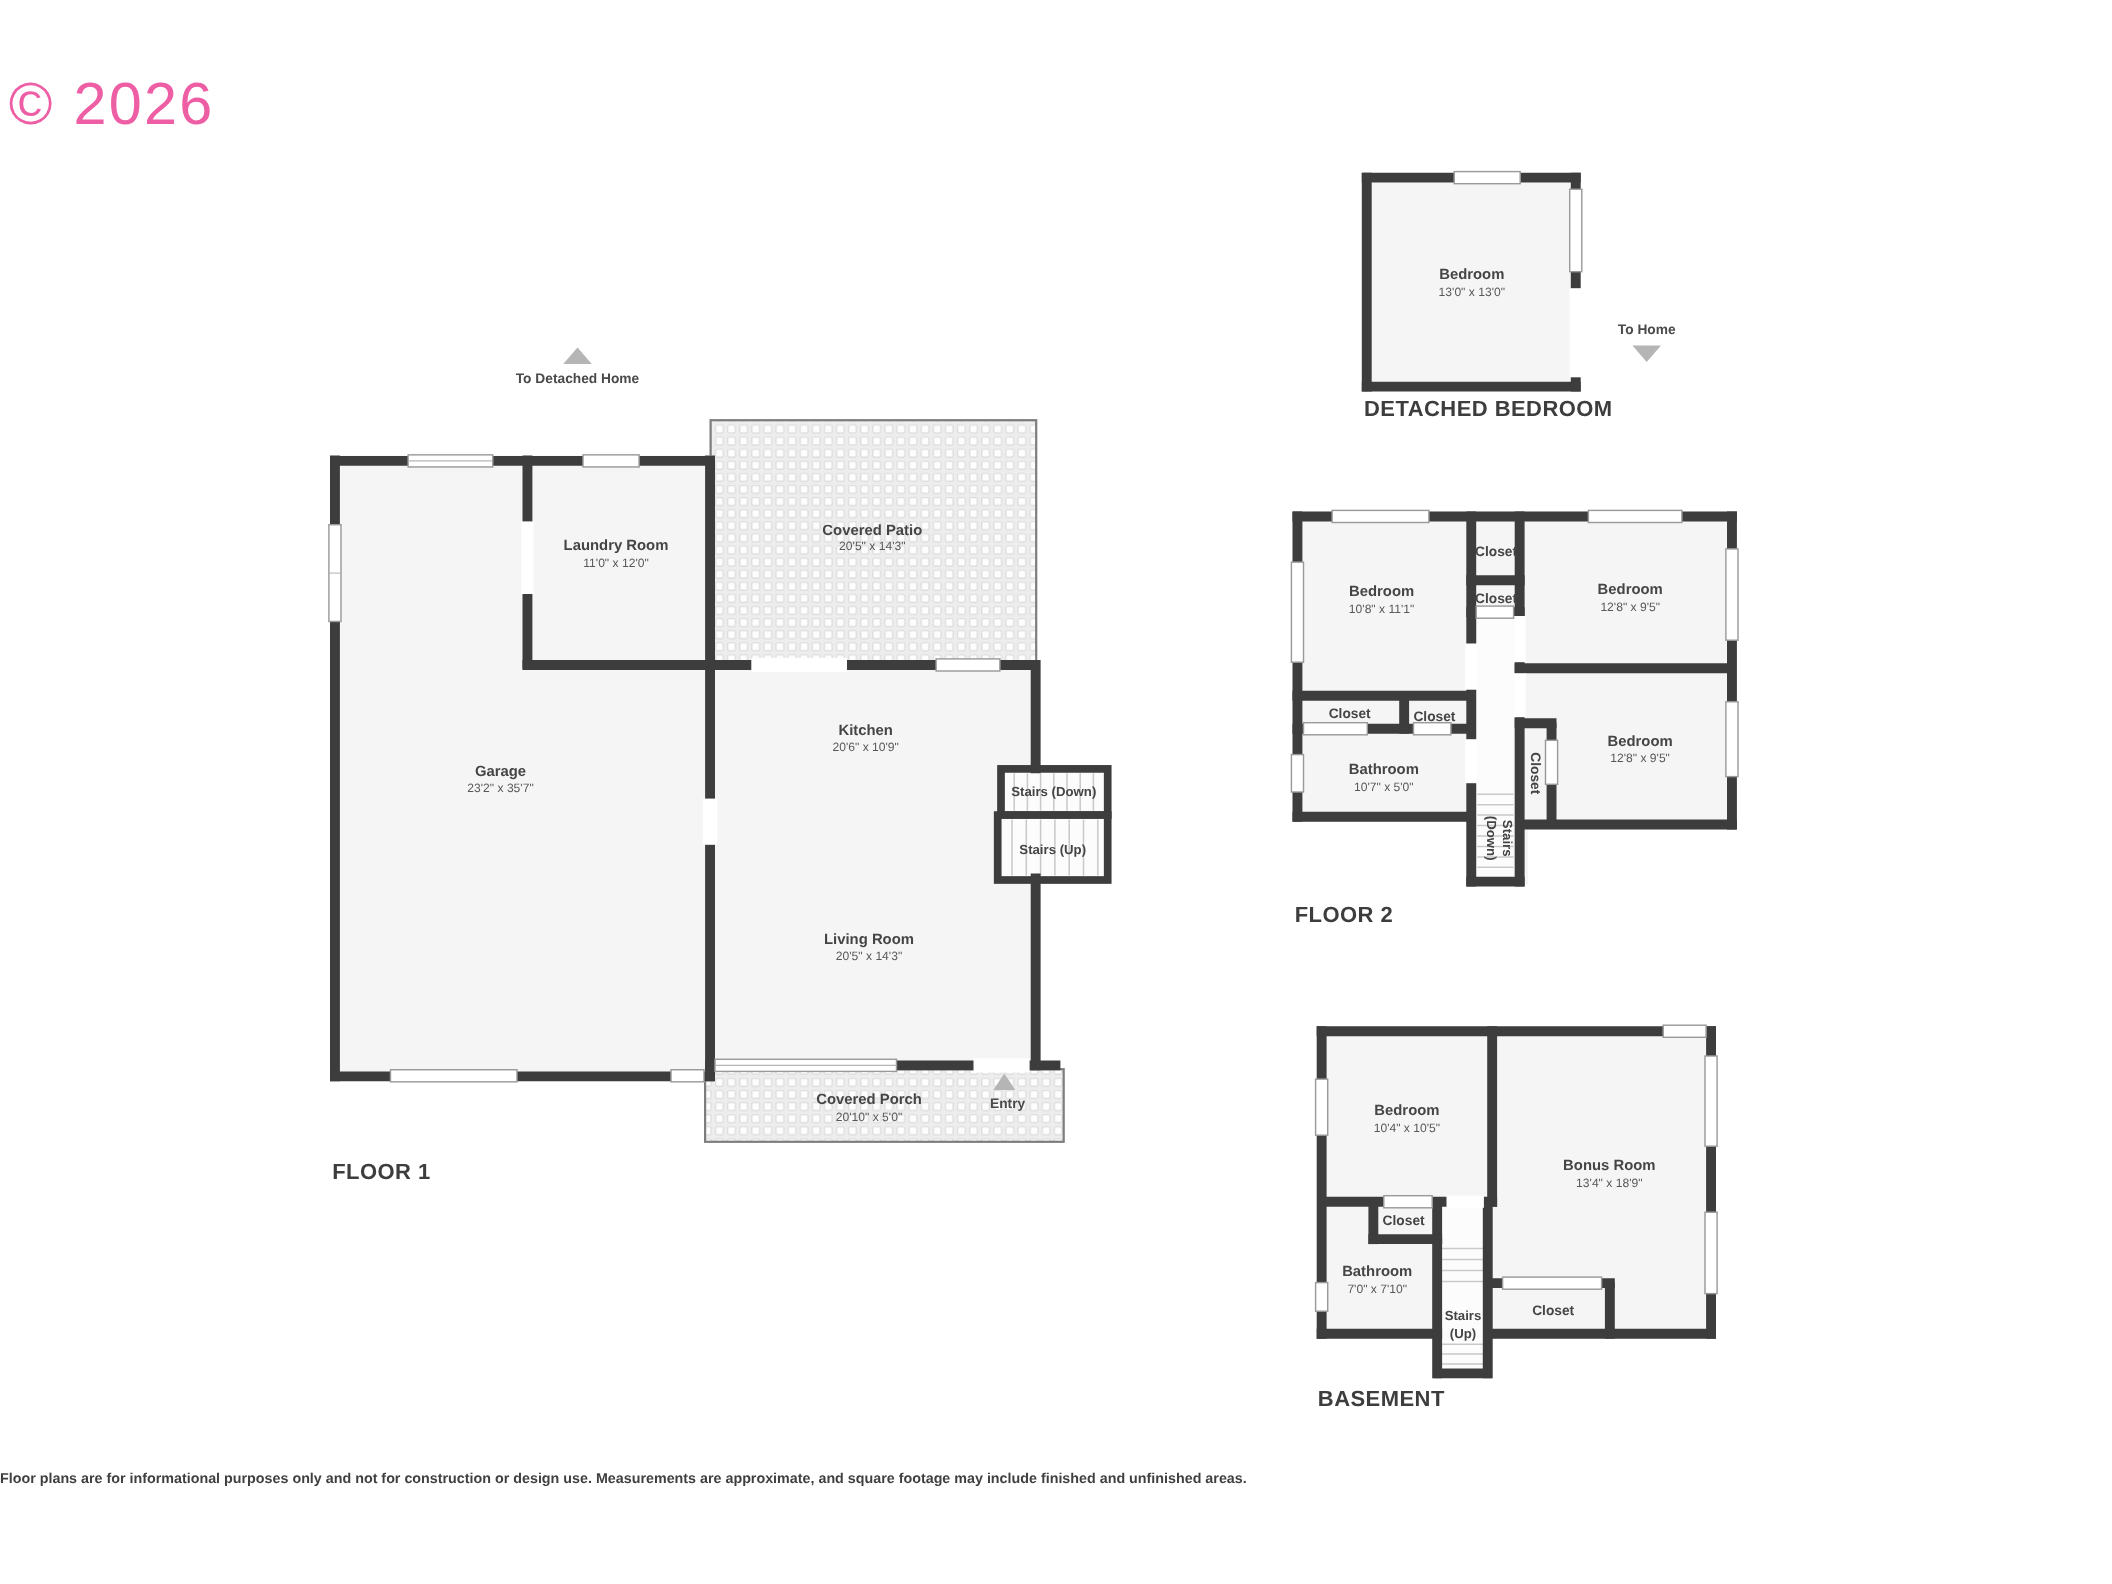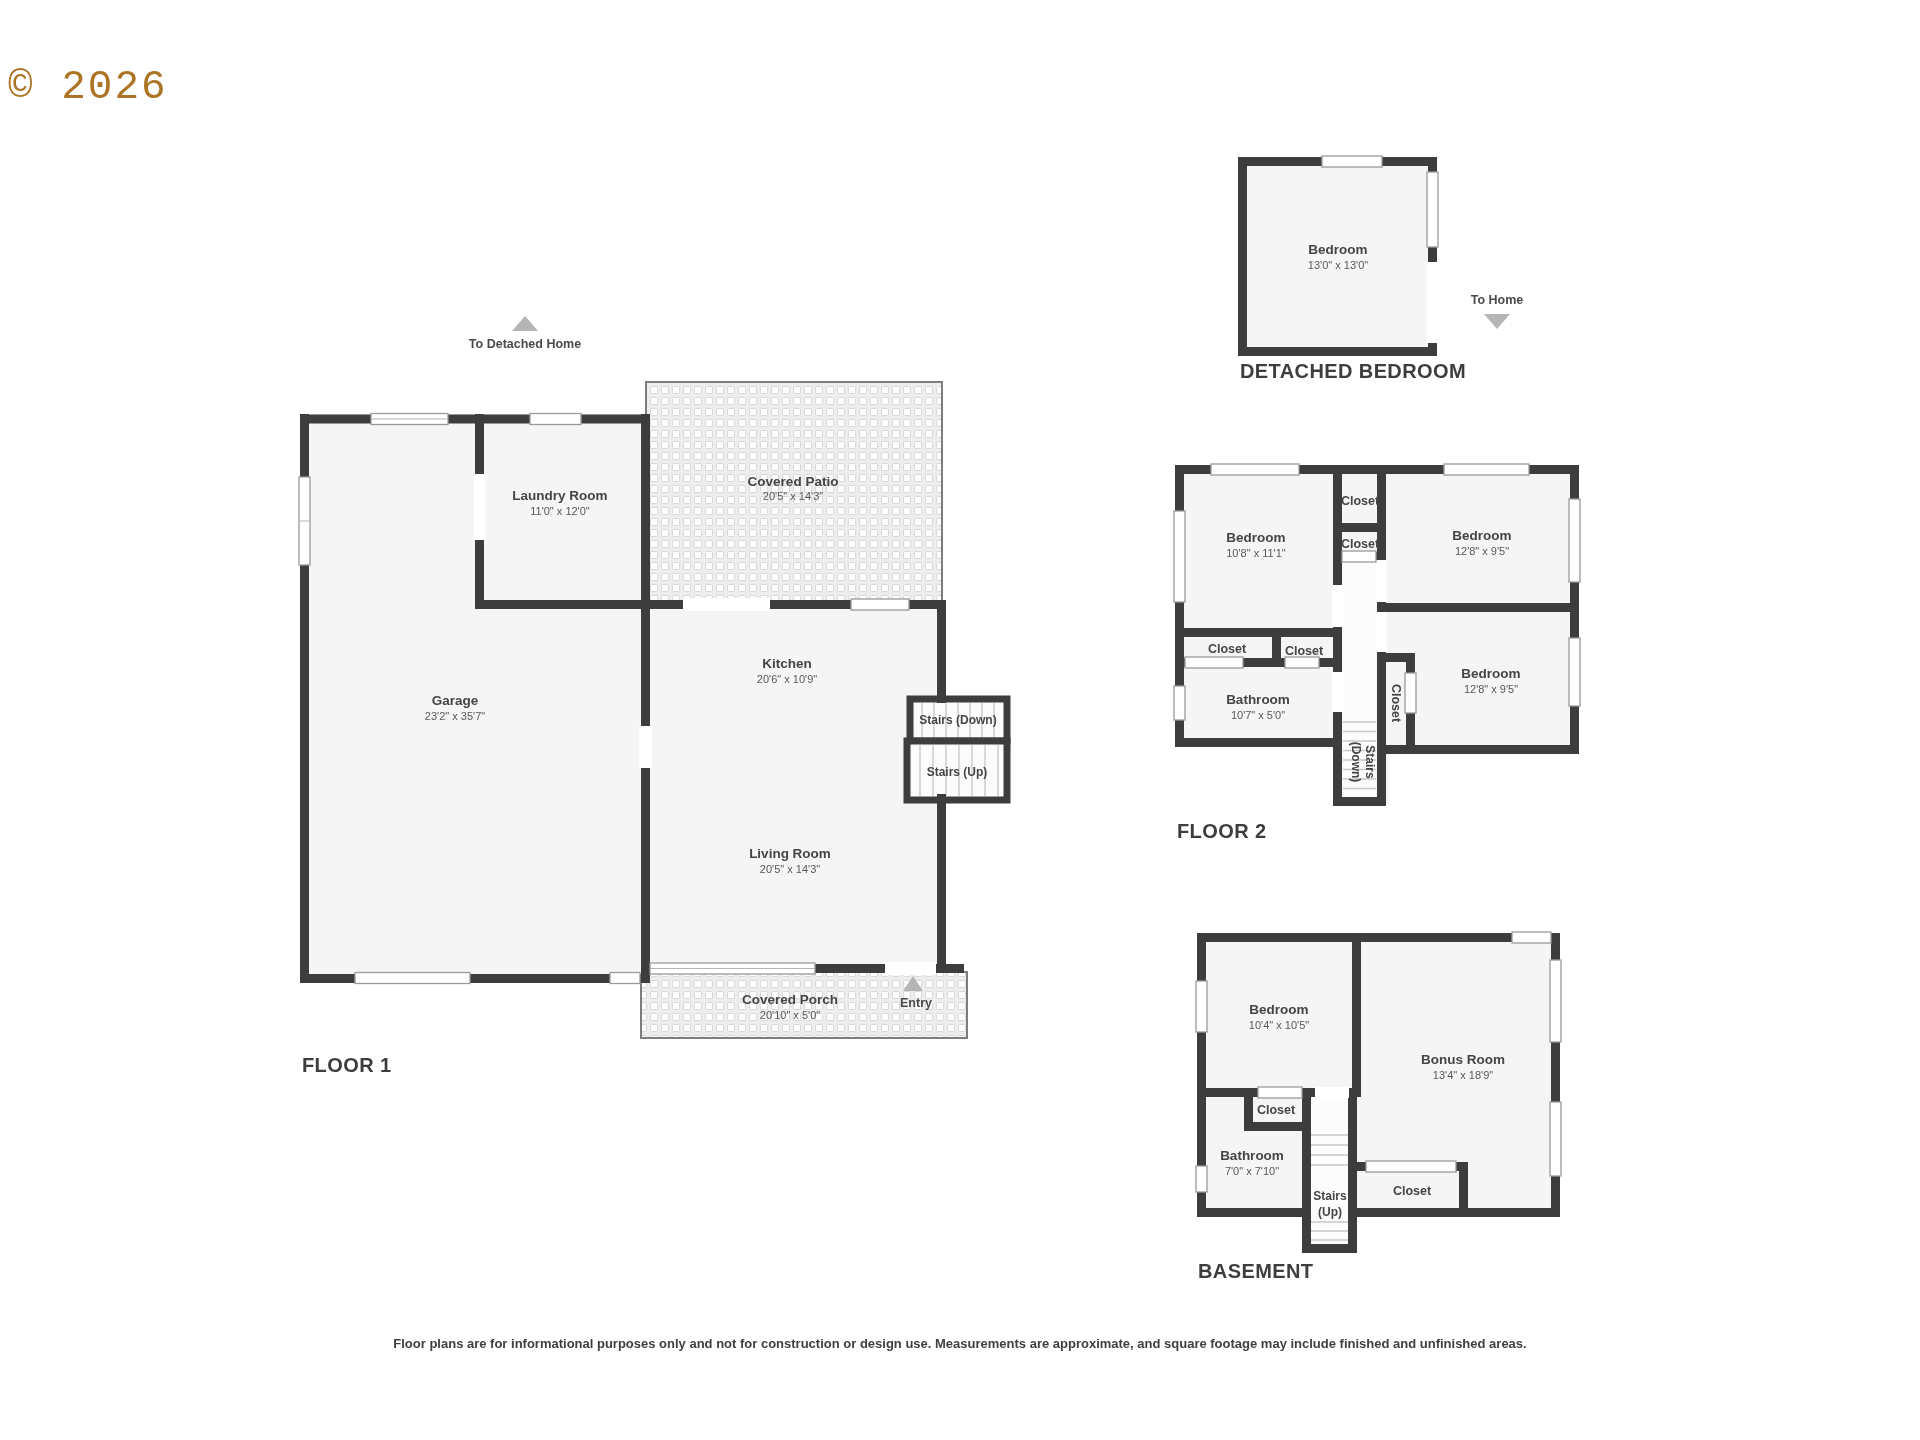--- a/index.html
+++ b/index.html
@@ -1,23 +1,23 @@
 <!DOCTYPE html>
 <html><head>
 <meta charset="utf-8">
 <style>
   html,body{margin:0;padding:0;background:#fff;}
   .page{position:relative;width:1920px;height:1440px;background:#fff;overflow:hidden;
         font-family:"Liberation Sans",sans-serif;}
   .plan-svg{position:absolute;left:0;top:0;}
   .addr{position:absolute;left:34px;top:90px;margin:0;font-size:27px;font-weight:700;
         color:#4d4d4d;letter-spacing:-0.3px;white-space:nowrap;}
-  .watermark{position:absolute;left:8px;top:64px;font-size:41px;font-weight:400;
-        color:#a16207;opacity:.88;letter-spacing:2px;white-space:nowrap;font-family:Liberation Mono, monospace;}
-  .disclaimer{position:absolute;left:0;right:0;top:1336px;text-align:center;
+  .watermark{position:absolute;left:8px;top:64px;font-size:54px;font-weight:400;
+        color:#ec4899;opacity:.88;letter-spacing:2px;white-space:nowrap;}
+  .disclaimer{position:absolute;left:0;right:0;top:1336px;
         font-size:13px;font-weight:700;color:#3f3f3f;}
   
   text{font-family:"Liberation Sans",sans-serif;}
   .room-name{font-weight:700;font-size:13.5px;fill:#454545;}
   .room-dims{font-size:11px;font-weight:500;fill:#585858;}
   .closet{font-weight:700;font-size:12.5px;fill:#454545;}
   .stairs{font-weight:700;font-size:12px;fill:#454545;}
   .dir{font-weight:700;font-size:12.5px;fill:#4a4a4a;}
   .floor-title{font-weight:700;font-size:20px;fill:#3d3d3d;letter-spacing:.4px;}
 </style>

